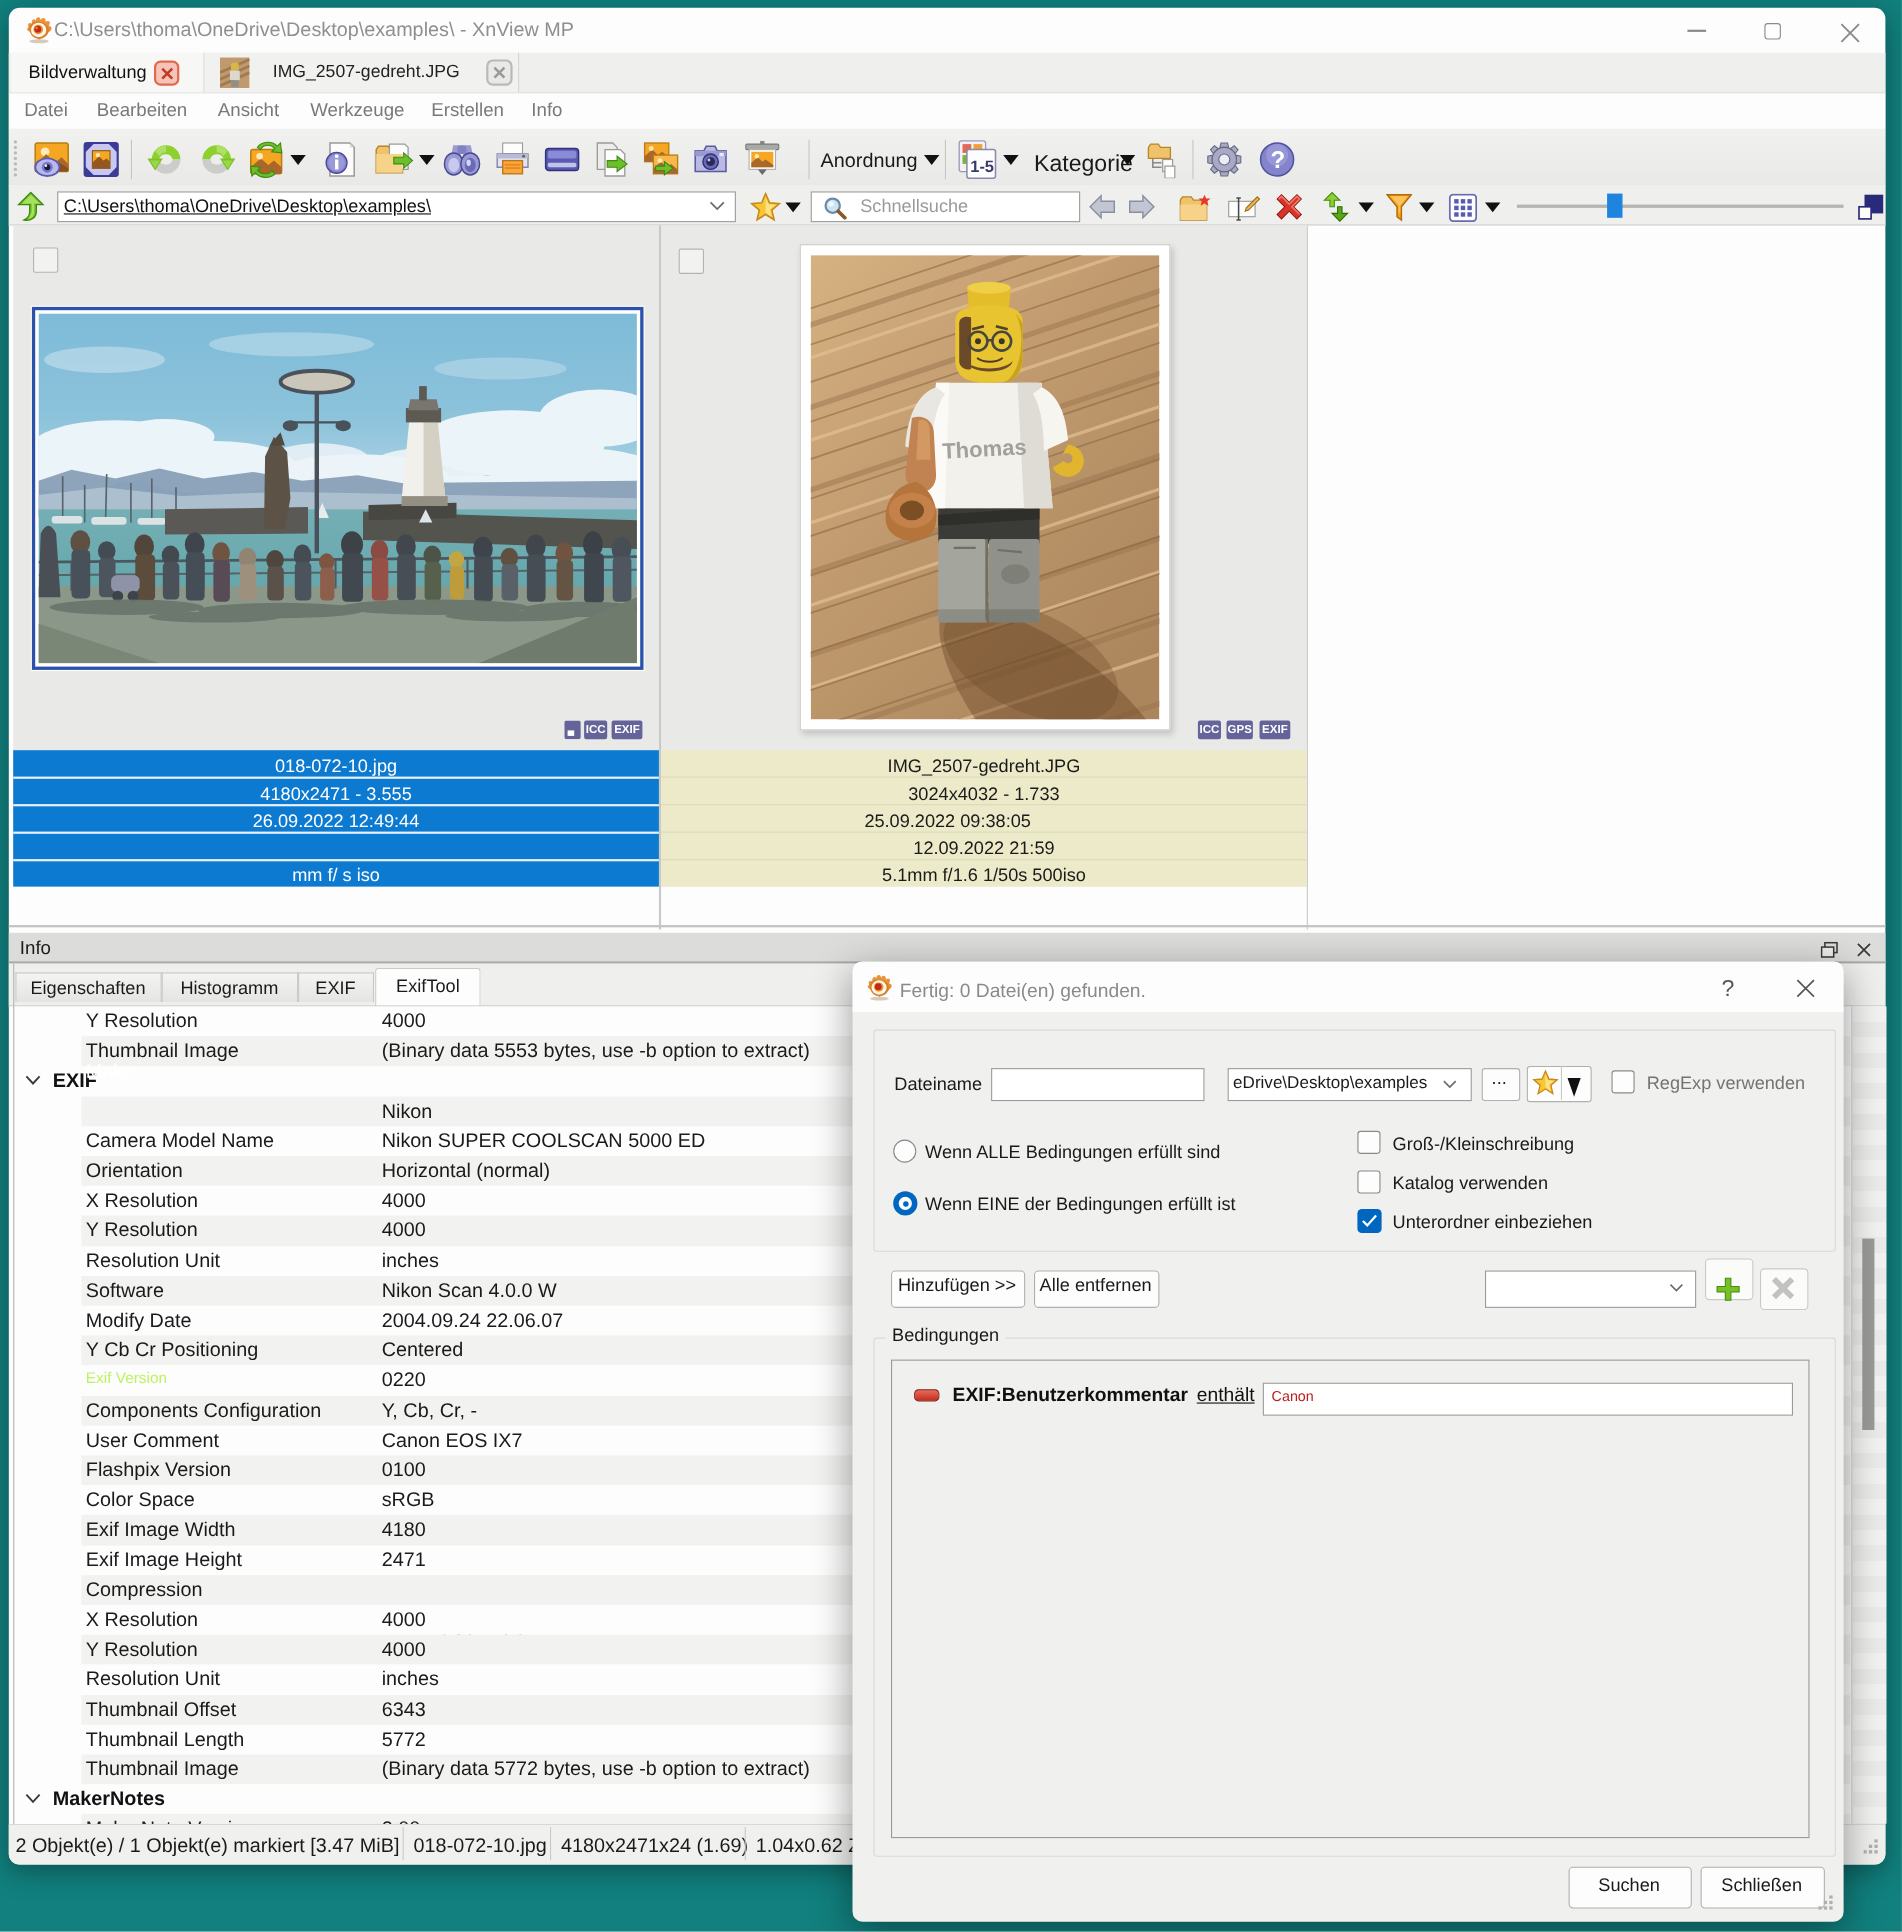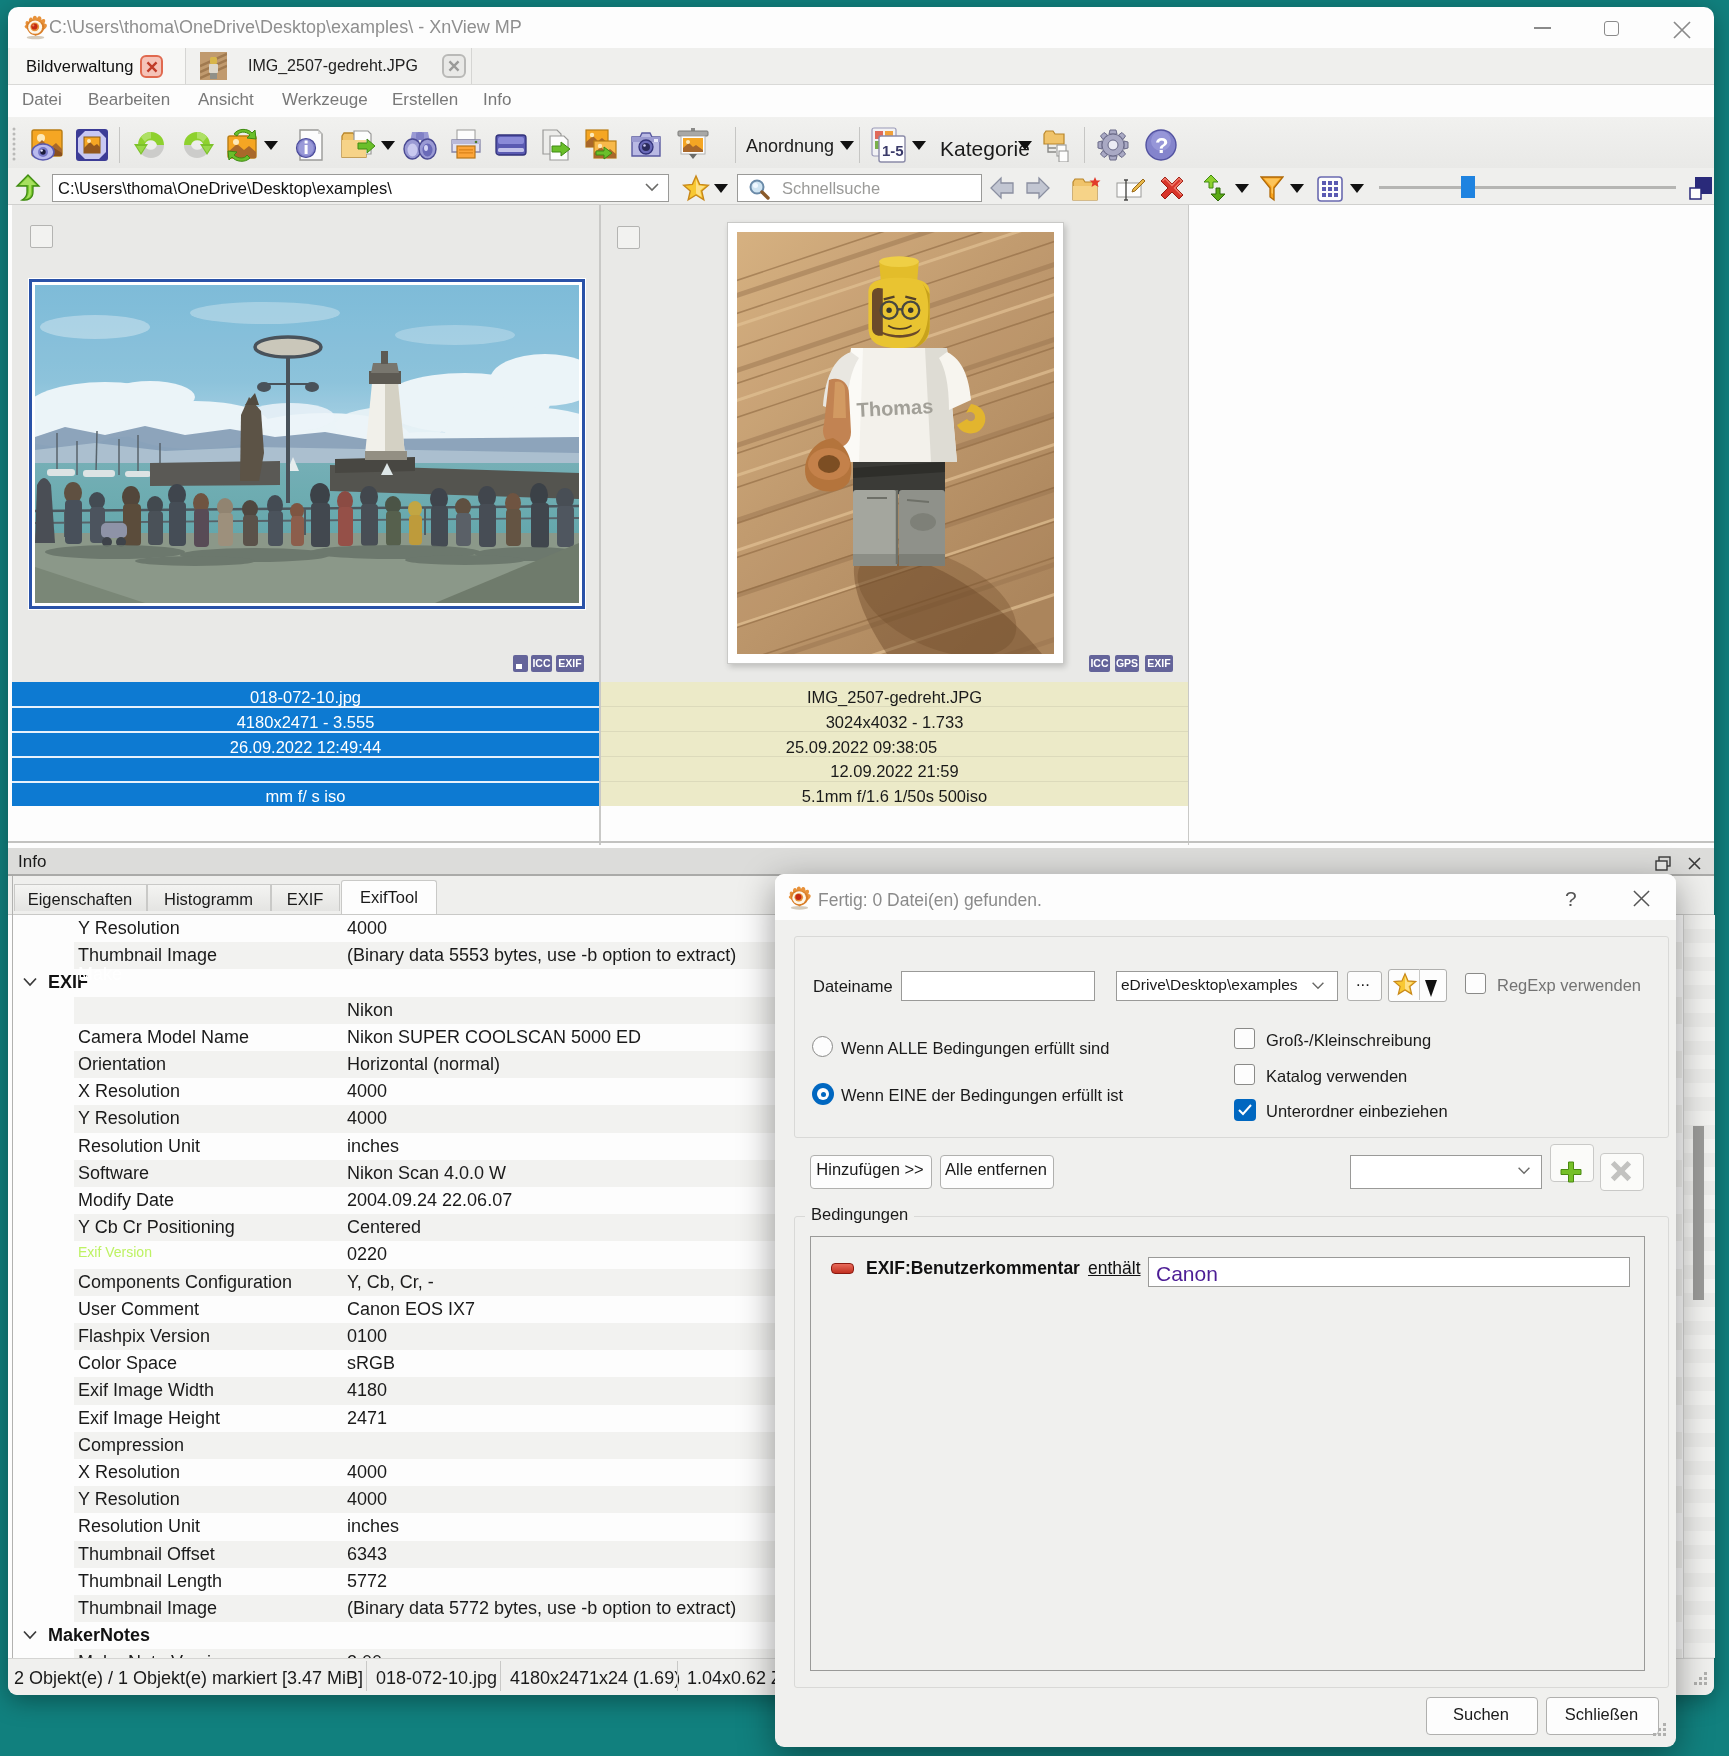--- a/index.html
+++ b/index.html
@@ -253,21 +253,21 @@
   </svg>
 
   <div class="ab" style="left:8px;top:168px;width:1706px;height:36px;background:#efefed;border-bottom:1px solid #d0d0ce;"></div>
 
   <svg class="ab" style="left:14px;top:174px;" width="28" height="28" viewBox="0 0 28 28">
     <path d="M14 1 L25 12 L19 12 L19 18 C19 24 14 27 8 26 C12 24 13 22 13 18 L13 12 L3 12 Z" fill="#7ac82e" stroke="#3f8a12" stroke-width="1.3"></path>
     <path d="M14 3 L22 11 L17 11 L17 18 C17 22 15 24 12 25 C14 22 15 20 15 16 L15 11 L6 11 Z" fill="#a8e060"></path>
   </svg>
 
   <div class="ab" style="left:52px;top:174px;width:615px;height:26px;background:#fff;border:1px solid #9a9a98;"></div>
-  <div class="ab tx" style="left:58px;top:179px;font-size:16.5px;color:#111;">C:\Users\thoma\OneDrive\Desktop\examples\</div>
+  <div class="ab tx" style="left:58px;top:179px;font-size:16.5px;color:#111;text-decoration:underline;">C:\Users\thoma\OneDrive\Desktop\examples\</div>
   <svg class="ab" style="left:645px;top:182px;" width="14" height="10" viewBox="0 0 14 10">
     <path d="M1 2 L7 8 L13 2" stroke="#6a6a68" stroke-width="1.6" fill="none"></path>
   </svg>
 
   <svg class="ab" style="left:682px;top:174px;" width="28" height="28" viewBox="0 0 28 28">
     <path d="M14 2 L17.6 10.4 L26.5 11.2 L19.7 17 L21.8 25.8 L14 21 L6.2 25.8 L8.3 17 L1.5 11.2 L10.4 10.4 Z" fill="#f8c832" stroke="#c8881a" stroke-width="1.4"></path>
     <path d="M14 5 L16.6 11.6 L23 12.2 L18 16.5 L19.6 23 L14 19.4 Z" fill="#fde088"></path>
   </svg>
   <div class="ab" style="left:714px;top:184px;width:0;height:0;border-left:7px solid transparent;border-right:7px solid transparent;border-top:9px solid #111;"></div>
 
@@ -815,21 +815,21 @@
     </svg>
 
     <div class="ab" style="left:19px;top:342px;width:873px;height:470px;border:1px solid #d9d9d7;border-radius:3px;"></div>
     <div class="ab tx" style="left:30px;top:331px;background:#f0f0ee;padding:0 6px;font-size:16.5px;color:#1a1a1a;">Bedingungen</div>
     <div class="ab" style="left:35px;top:362px;width:833px;height:433px;background:#f0f0ee;border:1px solid #9a9a98;"></div>
 
     <div class="ab" style="left:56px;top:389px;width:21px;height:9px;background:linear-gradient(#e86a5a,#c23020);border:1px solid #8a1a10;border-radius:4px;"></div>
     <div class="ab tx" style="left:91px;top:384px;font-size:17.5px;font-weight:bold;color:#111;">EXIF:Benutzerkommentar</div>
     <div class="ab tx" style="left:313px;top:384px;font-size:17.5px;color:#111;text-decoration:underline;">enthält</div>
     <div class="ab" style="left:373px;top:383px;width:480px;height:28px;background:#fff;border:1px solid #9a9a98;"></div>
-    <div class="ab tx" style="left:381px;top:388px;font-size:21px;color:#4c1d95;text-align:center;">Canon</div>
+    <div class="ab tx" style="left:381px;top:388px;font-size:13px;color:#b91c1c;text-align:center;">Canon</div>
 
     <div class="ab" style="left:651px;top:823px;width:110px;height:36px;background:#fdfdfd;border:1px solid #b0b0ae;border-radius:4px;"></div>
     <div class="ab tx" style="left:651px;top:831px;width:110px;text-align:center;font-size:16.5px;color:#1a1a1a;">Suchen</div>
     <div class="ab" style="left:771px;top:823px;width:111px;height:36px;background:#fdfdfd;border:1px solid #b0b0ae;border-radius:4px;"></div>
     <div class="ab tx" style="left:771px;top:831px;width:111px;text-align:center;font-size:16.5px;color:#1a1a1a;">Schließen</div>
 
     <svg class="ab" style="left:878px;top:849px;" width="14" height="14">
       <g fill="#b0b0ae">
       <rect x="10" y="0" width="3" height="3"></rect>
         <rect x="10" y="5" width="3" height="3"></rect>

